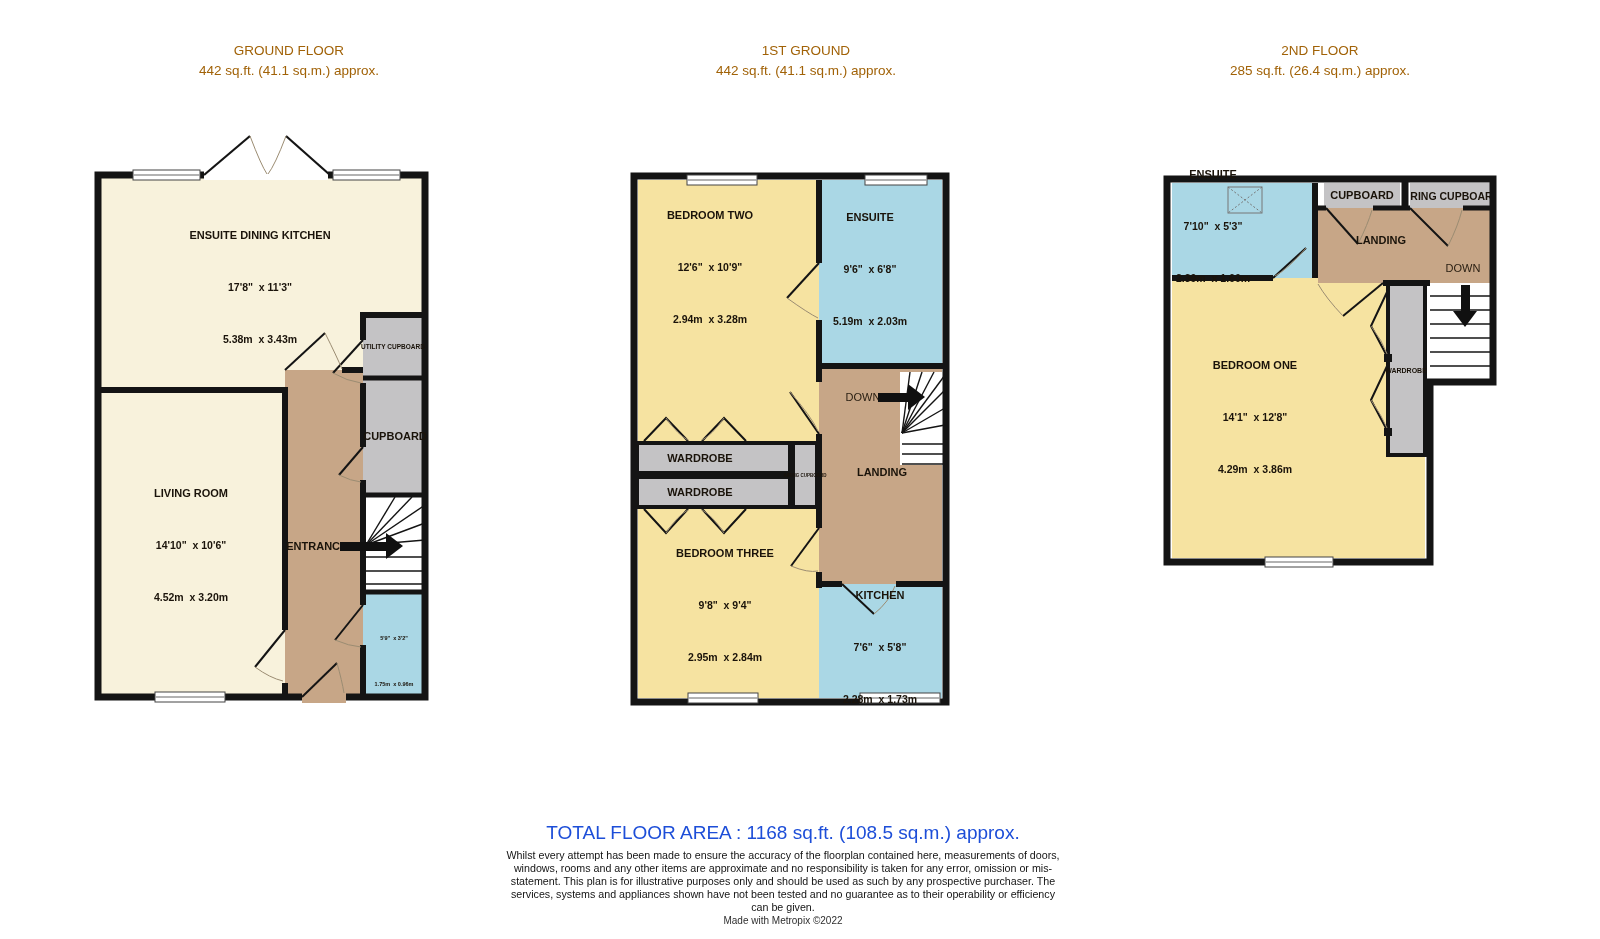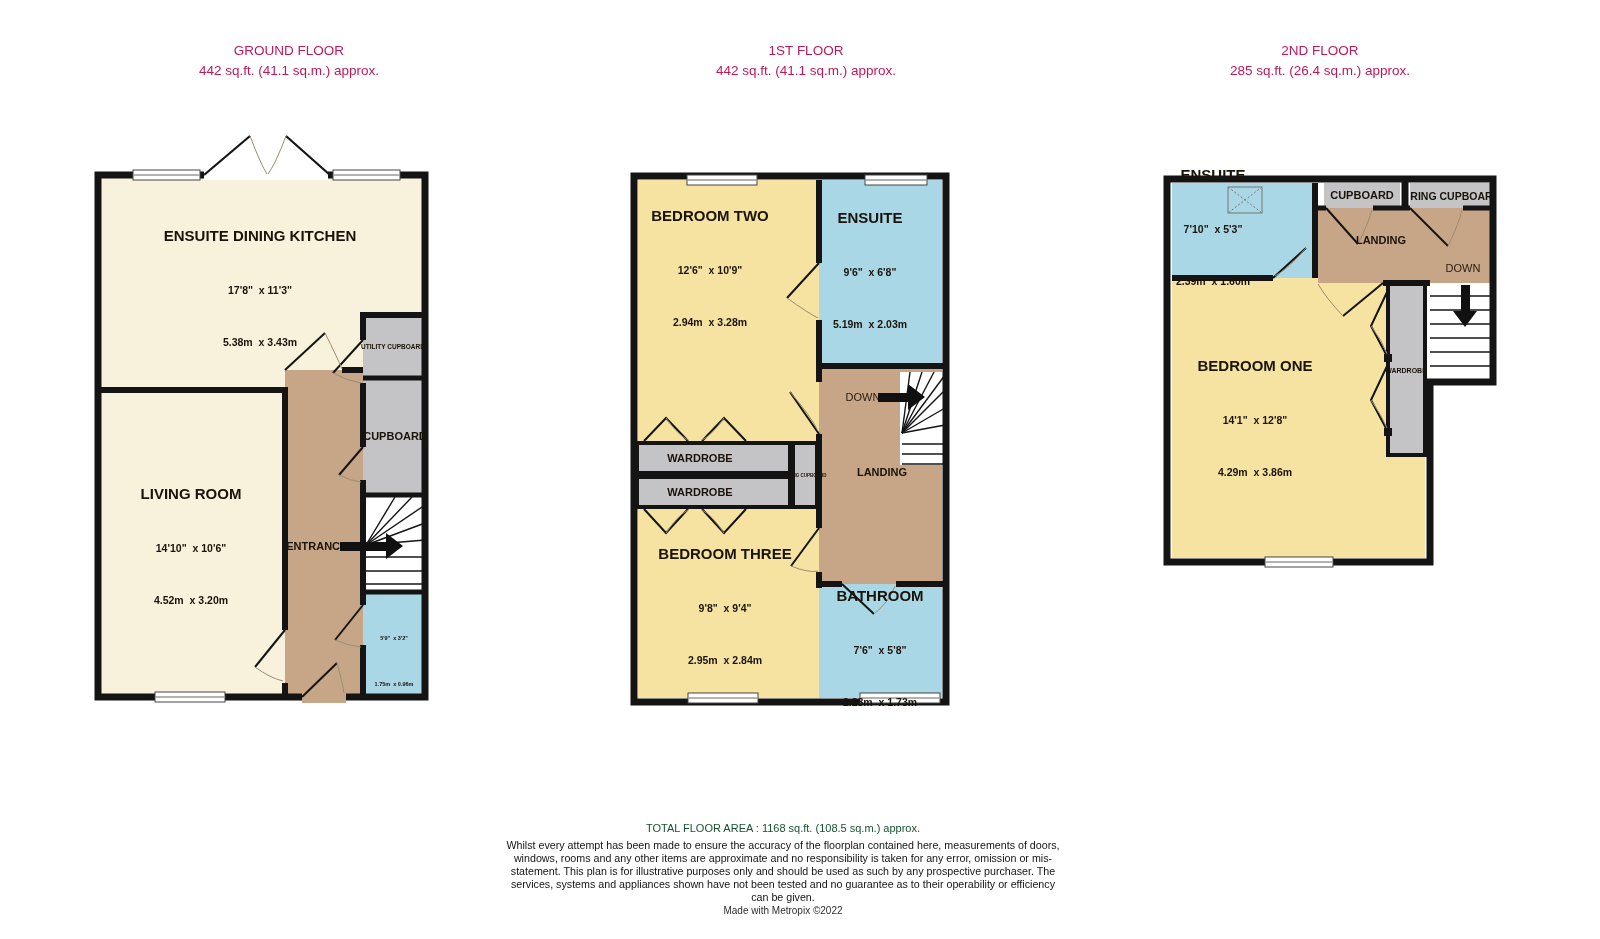--- a/index.html
+++ b/index.html
@@ -1,52 +1,52 @@
 <!DOCTYPE html>
 <html><head>
 <meta charset="utf-8">
 <style>
   html,body{margin:0;padding:0;}
   body{width:1600px;height:939px;background:#ffffff;position:relative;overflow:hidden;
        font-family:"Liberation Sans",sans-serif;}
-  .floor-header{position:absolute;width:320px;text-align:center;color:#be185d;
+  .floor-header{position:absolute;width:320px;text-align:center;color:#a16207;
                 font-size:13.5px;line-height:1.45;}
   .plan{position:absolute;}
   .plan svg{position:absolute;left:0;top:0;}
   .lbl{position:absolute;transform:translate(-50%,-50%);text-align:center;font-weight:bold;
        color:#1a130a;white-space:pre;line-height:1.22;z-index:1;}
-  .lbl .nm{font-size:15px;}
+  .lbl .nm{font-size:11px;}
   .lbl .dim{font-size:10.5px;}
   .lbl.small .nm{font-size:6px;}
   .lbl.small .dim{font-size:5.5px;}
   .tag{position:absolute;transform:translate(-50%,-50%);font-weight:bold;color:#1a130a;
        white-space:nowrap;z-index:1;}
   .clipbox{position:absolute;overflow:hidden;display:flex;align-items:center;justify-content:center;z-index:1;}
   .clipbox span{font-weight:bold;color:#1a130a;white-space:nowrap;font-size:10.5px;}
   .arrow-right{position:absolute;background:#101010;height:9px;z-index:2;}
   .arrow-right:after{content:"";position:absolute;right:-17px;top:-9px;width:0;height:0;
        border-left:17px solid #101010;border-top:13.5px solid transparent;border-bottom:13.5px solid transparent;}
   .arrow-down{position:absolute;background:#101010;width:9px;z-index:2;}
   .arrow-down:after{content:"";position:absolute;left:-8px;bottom:-16px;width:0;height:0;
        border-top:16px solid #101010;border-left:12.5px solid transparent;border-right:12.5px solid transparent;}
   .footer{position:absolute;left:483px;top:822px;width:600px;text-align:center;}
-  .footer .total{font-size:11px;color:#14532d;}
+  .footer .total{font-size:19px;color:#1d4ed8;}
   .footer .disclaimer{font-size:10.7px;color:#141414;line-height:1.22;margin-top:5px;width:560px;
        margin-left:auto;margin-right:auto;}
   .footer .credit{font-size:10px;color:#2e2e2e;margin-top:1px;}
 </style>
 </head>
 <body>
 
 <div class="floor-header" style="left:129px;top:41px;">
   <div>GROUND FLOOR</div>
   <div>442 sq.ft. (41.1 sq.m.) approx.</div>
 </div>
 <div class="floor-header" style="left:646px;top:41px;">
-  <div>1ST FLOOR</div>
+  <div>1ST GROUND</div>
   <div>442 sq.ft. (41.1 sq.m.) approx.</div>
 </div>
 <div class="floor-header" style="left:1160px;top:41px;">
   <div>2ND FLOOR</div>
   <div>285 sq.ft. (26.4 sq.m.) approx.</div>
 </div>
 
 <div class="plan" style="left:90px;top:125px;width:345px;height:585px;">
   <svg width="345" height="585" viewBox="0 0 345 585">
 
@@ -240,21 +240,21 @@
   <div class="tag" style="left:88px;top:290px;font-size:11px;">WARDROBE</div>
   <div class="tag" style="left:88px;top:324px;font-size:11px;">WARDROBE</div>
   <div class="tag" style="left:193px;top:307px;font-size:4.5px;">AIRING CUPBOARD</div>
   <div class="tag" style="left:270px;top:304px;font-size:11px;">LANDING</div>
   <div class="lbl" style="left:113px;top:438px;">
     <div class="nm">BEDROOM THREE</div>
     <div class="dim">9'8"  x 9'4"</div>
     <div class="dim">2.95m  x 2.84m</div>
   </div>
   <div class="lbl" style="left:268px;top:480px;">
-    <div class="nm">BATHROOM</div>
+    <div class="nm">KITCHEN</div>
     <div class="dim">7'6"  x 5'8"</div>
     <div class="dim">2.28m  x 1.73m</div>
   </div>
   <div class="arrow-right" style="left:266px;top:225px;width:30px;"></div>
 </div>
 
 <div class="plan" style="left:1158px;top:168px;width:347px;height:407px;">
   <svg width="347" height="407" viewBox="0 0 347 407">
     <g>
       <rect x="14" y="110" width="253" height="280" fill="#f6e3a1"></rect>

